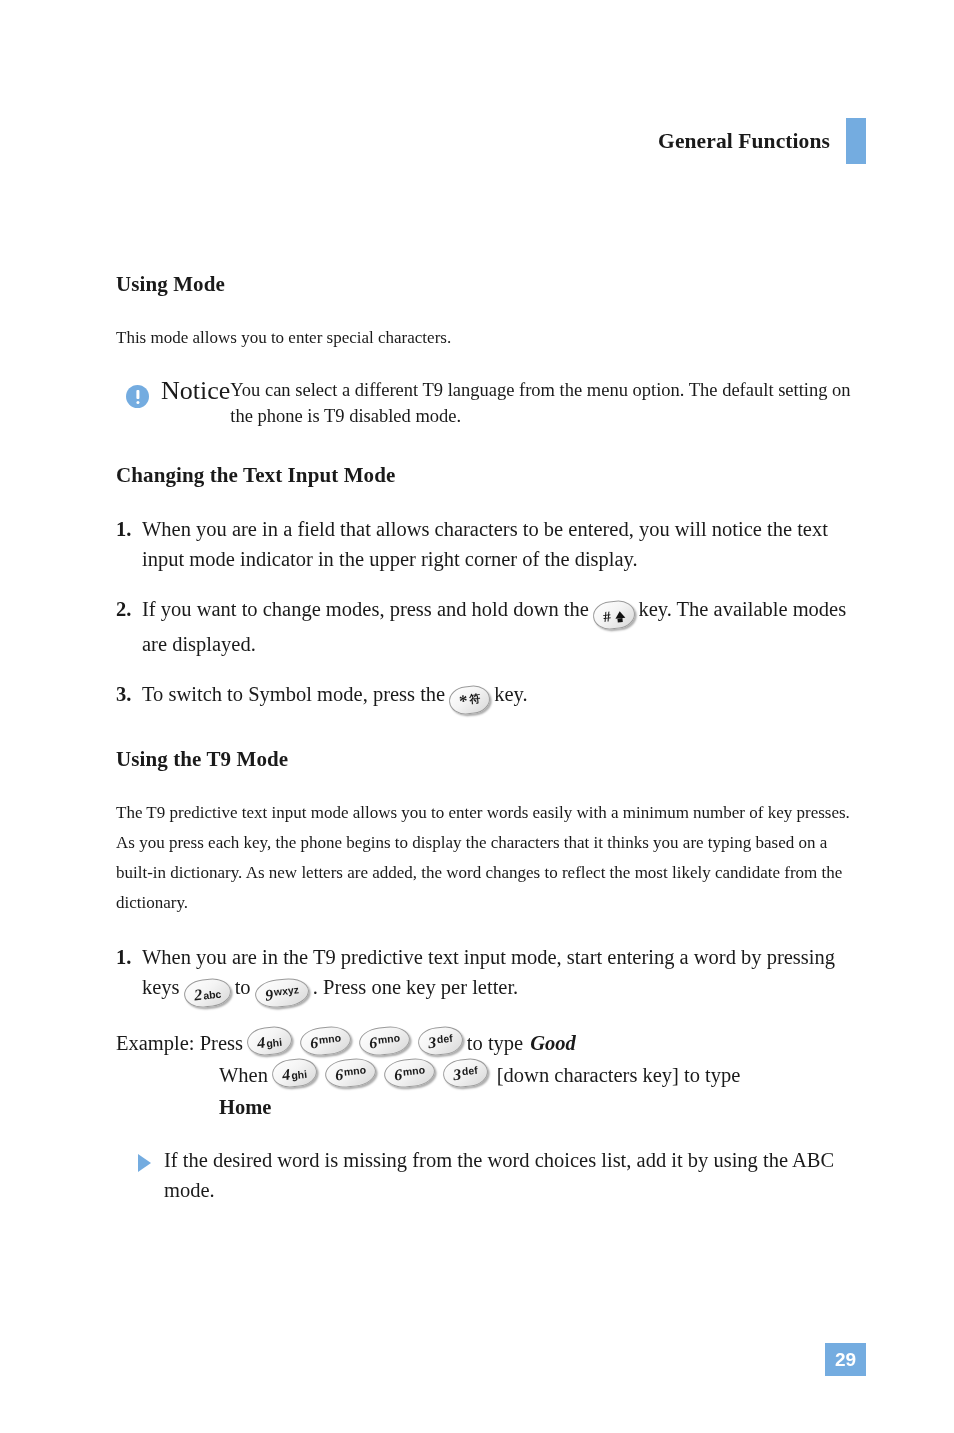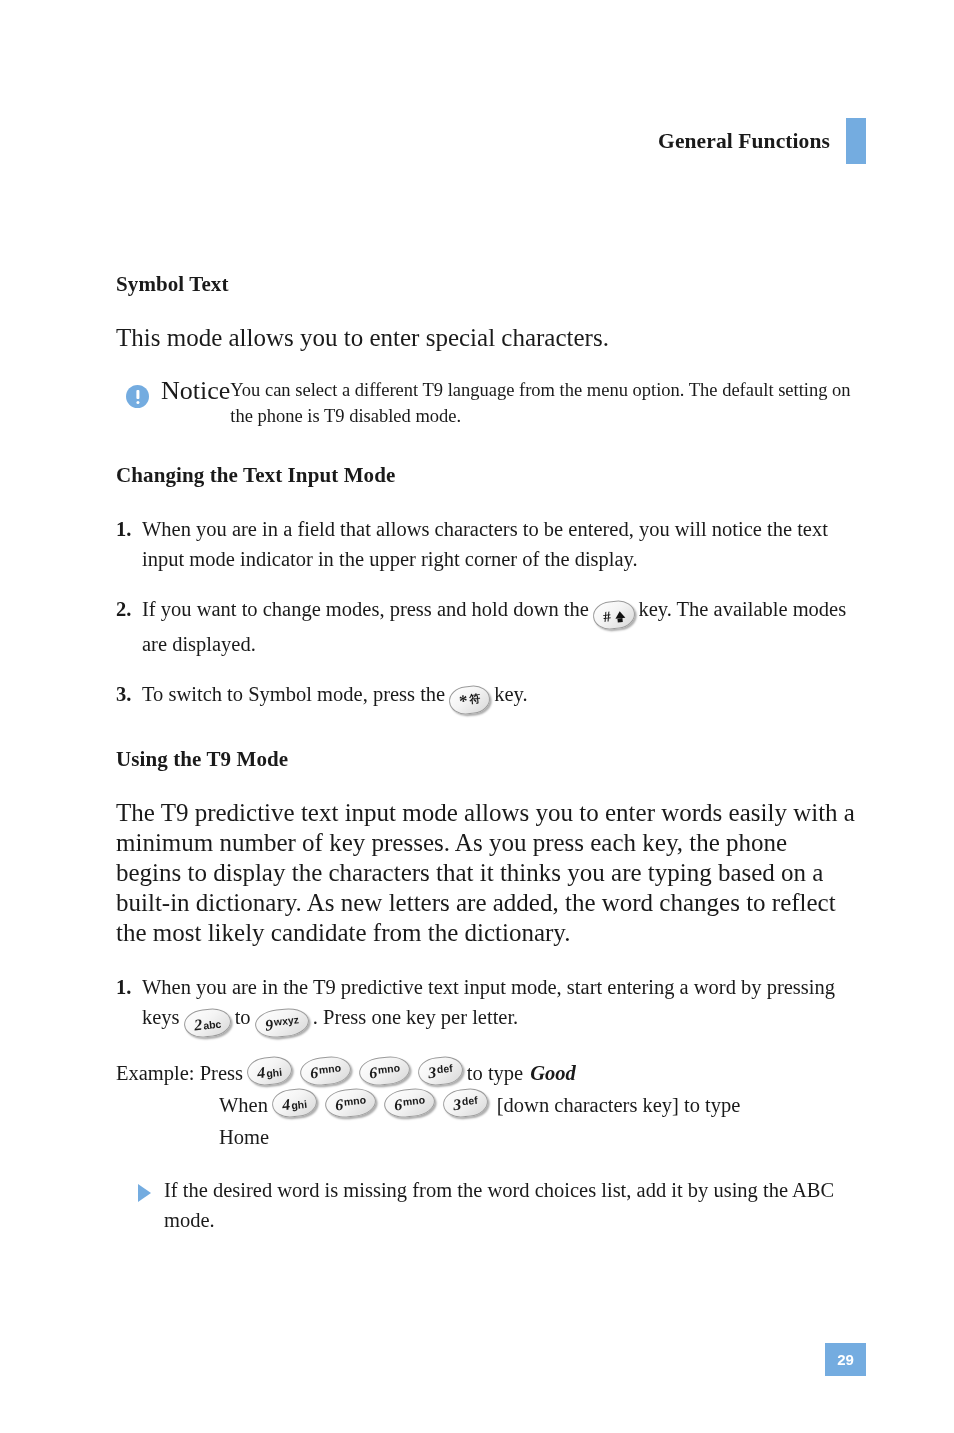--- a/index.html
+++ b/index.html
@@ -50,21 +50,21 @@
     font-size: 21px;
     font-weight: bold;
     margin: 0 0 26px 0;
     letter-spacing: 0.1px;
   }
   h2.section-heading.spaced-top {
     margin-top: 34px;
   }
 
   p.body-text {
-    font-size: 25px;
+    font-size: 17px;
     line-height: 30px;
     margin: 0 0 24px 0;
   }
 
   
   .notice {
     display: flex;
     align-items: flex-start;
     margin: 0 0 26px 0;
     padding-left: 10px;
@@ -167,21 +167,21 @@
     white-space: nowrap;
   }
   .example-lead {
     display: inline-block;
   }
   .example-indent {
     display: inline-block;
     width: 103px;
   }
   .example-home {
-    font-weight: normal;
+    font-weight: bold;
     display: inline-block;
     margin-left: 103px;
   }
   .bold {
     font-weight: bold;
   }
 
   
   .key {
     display: inline-block;
@@ -256,38 +256,38 @@
   
   .page-number {
     position: absolute;
     right: 88px;
     bottom: 57px;
     width: 41px;
     height: 33px;
     background: #74ACE0;
     color: #ffffff;
     font-family: "Liberation Sans", "DejaVu Sans", sans-serif;
-    font-size: 15px;
+    font-size: 19px;
     font-weight: bold;
     display: flex;
     align-items: center;
     justify-content: center;
   }
 </style>
 </head>
 <body>
 
 <div class="page-header">
   <span class="title">General Functions</span>
   <span class="header-marker"></span>
 </div>
 
 <div class="content">
 
-  <h2 class="section-heading">Symbol Text</h2>
+  <h2 class="section-heading">Using Mode</h2>
   <p class="body-text">This mode allows you to enter special characters.</p>
 
   <div class="notice">
     <span class="notice-icon"></span>
     <span class="notice-label">Notice</span>
     <span class="notice-body">You can select a different T9 language from the menu option. The default setting on the phone is T9 disabled mode.</span>
   </div>
 
   <h2 class="section-heading spaced-top">Changing the Text Input Mode</h2>
 

